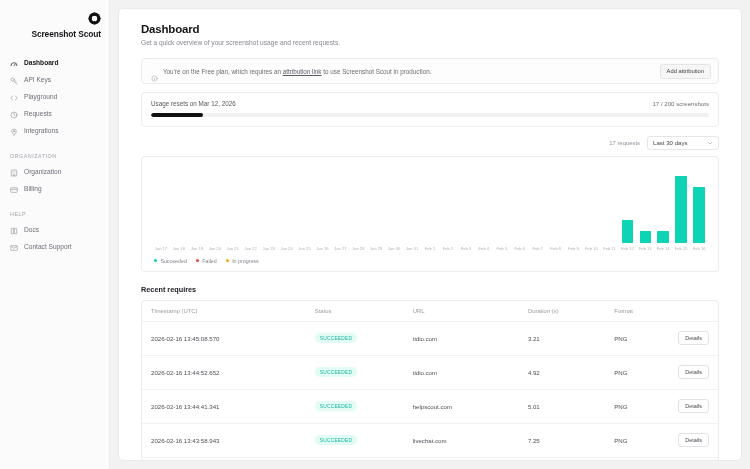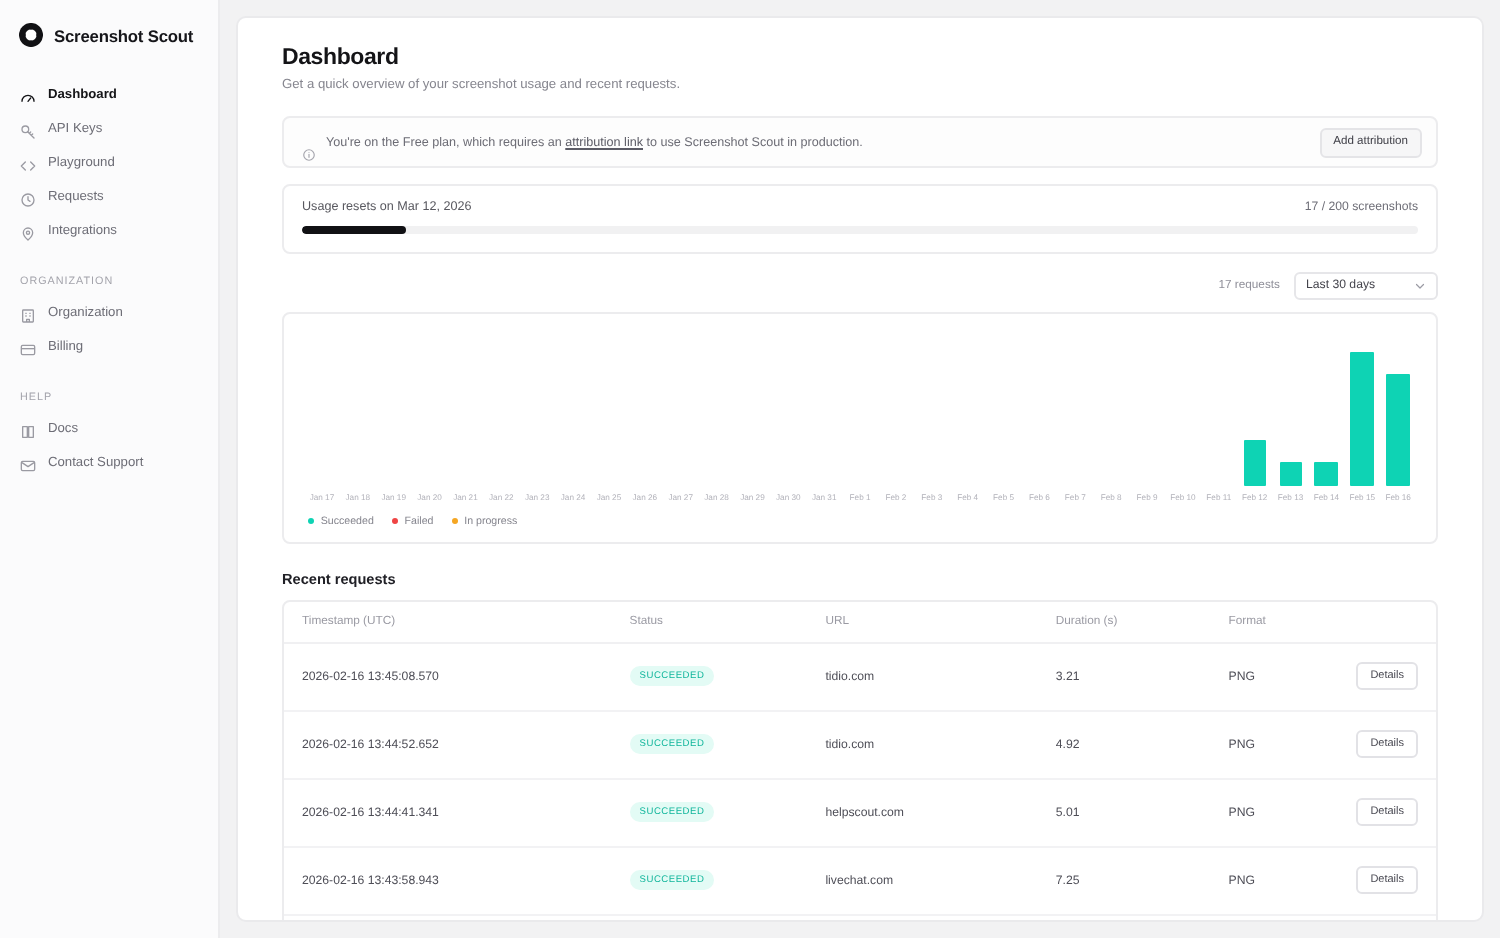--- a/index.html
+++ b/index.html
@@ -14,22 +14,22 @@
 
   
   .sidebar {
     width: 110px; flex: 0 0 110px;
     background: #fbfbfc;
     border-right: 1px solid #ececee;
     padding: 11px 0 0 0;
     display: flex; flex-direction: column;
   }
   .brand {
-    display: flex; align-items: center; gap: 5px;
-    padding: 0 8px 0 9px; margin-bottom: 16px;
+    display: flex; align-items: flex-end; gap: 5px;
+    padding: 0 8px 0 9px; margin-bottom: 16px; flex-direction: column;
   }
   .brand-logo { width: 13px; height: 13px; flex: 0 0 13px; }
   .brand-name { font-size: 8.4px; font-weight: 700; letter-spacing: -0.1px; color: #16161a; }
 
   .nav { display: flex; flex-direction: column; }
   .nav-item {
     display: flex; align-items: center; gap: 6px;
     padding: 4.5px 8px 4.5px 10px;
     font-size: 6.6px; color: #6d6d76; cursor: pointer;
     line-height: 1;
@@ -387,21 +387,21 @@
               <span class="dot" style="background: rgb(239, 68, 68);"></span>
               <span>Failed</span>
             </div>
             <div class="legend-item">
               <span class="dot" style="background: rgb(245, 166, 35);"></span>
               <span>In progress</span>
             </div>
           </div>
       </div>
 
-      <h2 class="section-title">Recent requests</h2>
+      <h2 class="section-title">Recent requires</h2>
       <div class="table-card">
         <table>
           <thead>
             <tr>
               <th class="col-ts">Timestamp (UTC)</th>
               <th class="col-st">Status</th>
               <th class="col-url">URL</th>
               <th class="col-dur">Duration (s)</th>
               <th class="col-fmt">Format</th>
               <th class="col-act"></th>

